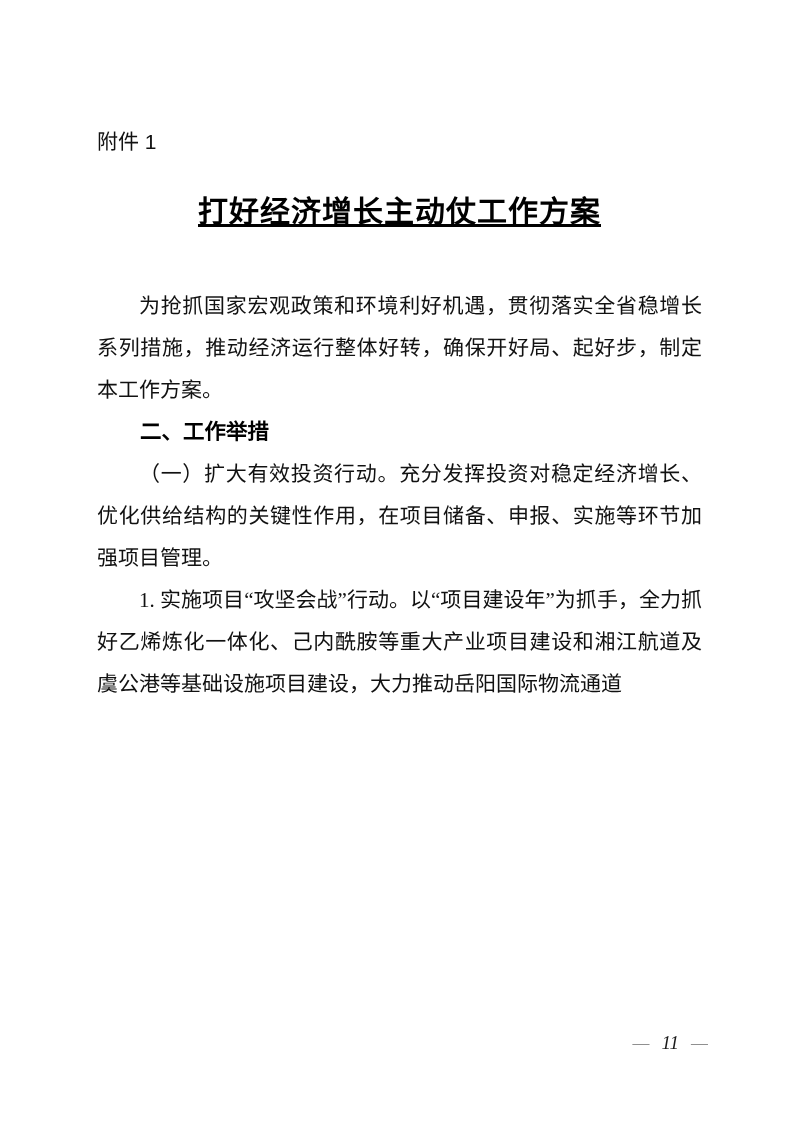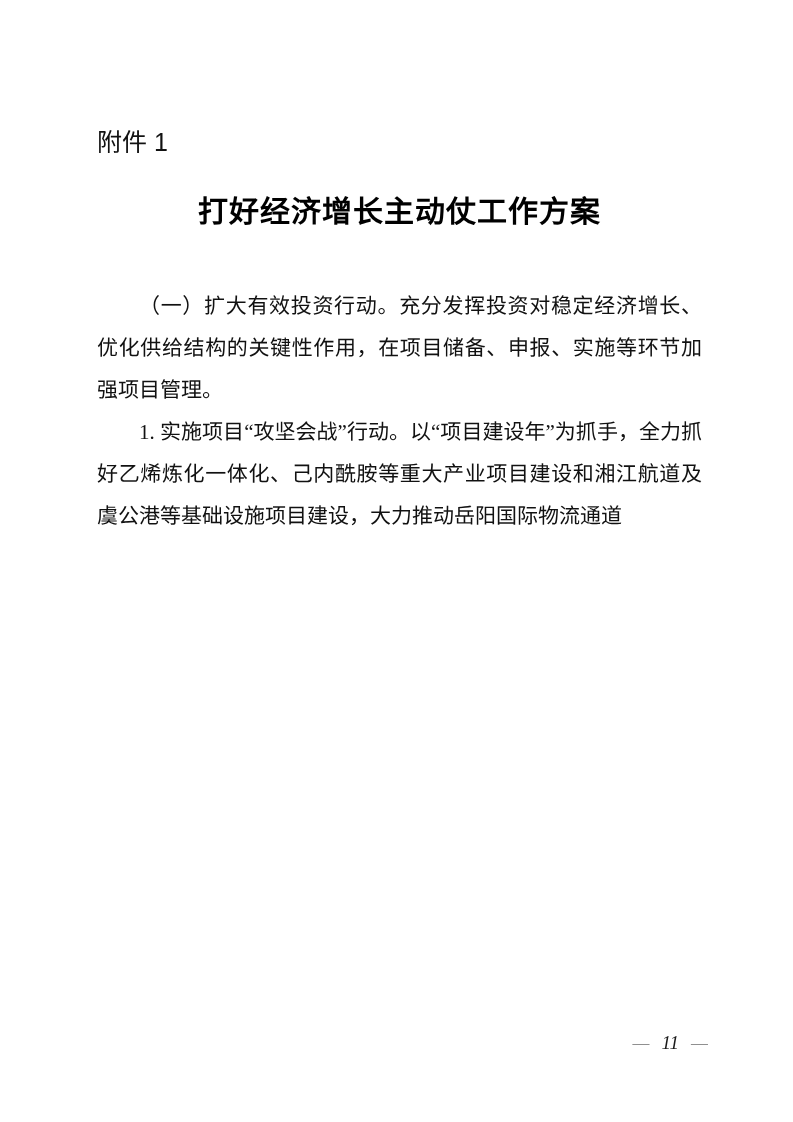--- a/index.html
+++ b/index.html
@@ -13,34 +13,35 @@
     height: 1122px;
     margin: 0 auto;
     background: #ffffff;
     box-sizing: border-box;
     padding: 128px 91px 0 97px;
     overflow: hidden;
     color: #111111;
   }
   .attachment {
     font-family: "Liberation Sans", "DejaVu Sans", sans-serif;
-    font-size: 25px;
+    font-size: 21px;
     line-height: 28px;
     margin: 0 0 38px 0;
     color: #111111;
   }
   .doc-title {
     font-family: "Liberation Serif", "DejaVu Serif", serif;
     font-size: 30px;
     font-weight: 700;
     text-align: center;
     line-height: 36px;
     margin: 0 0 55px 0;
     letter-spacing: 1px;
     color: #000000;
+    text-decoration: underline;
   }
   .para {
     font-family: "Liberation Serif", "DejaVu Serif", serif;
     font-size: 21px;
     line-height: 42px;
     margin: 0;
     text-align: justify;
     text-indent: 2em;
     color: #111111;
   }
@@ -77,23 +78,25 @@
 </style>
 </head>
 <body>
 
 <div class="page">
 
   <div class="attachment">附件 1</div>
 
   <h1 class="doc-title">打好经济增长主动仗工作方案</h1>
 
+  <p class="para">为抢抓国家宏观政策和环境利好机遇，贯彻落实全省稳增长系列措施，推动经济运行整体好转，确保开好局、起好步，制定本工作方案。</p>
 
 
 
+  <h2 class="section-heading">二、工作举措</h2>
 
   <p class="para"><span class="lead-in">（一）扩大有效投资行动。</span><span>充分发挥投资对稳定经济增长、优化供给结构的关键性作用，在项目储备、申报、实施等环节加强项目管理。</span></p>
 
   <p class="para"><span>1. 实施项目“攻坚会战”行动。</span><span>以“项目建设年”为抓手，全力抓好乙烯炼化一体化、己内酰胺等重大产业项目建设和湘江航道及虞公港等基础设施项目建设，大力推动岳阳国际物流通道</span></p>
 
   <div class="page-number">
     <span class="dash">—</span><span class="num">11</span><span class="dash">—</span>
   </div>
 
 </div>

